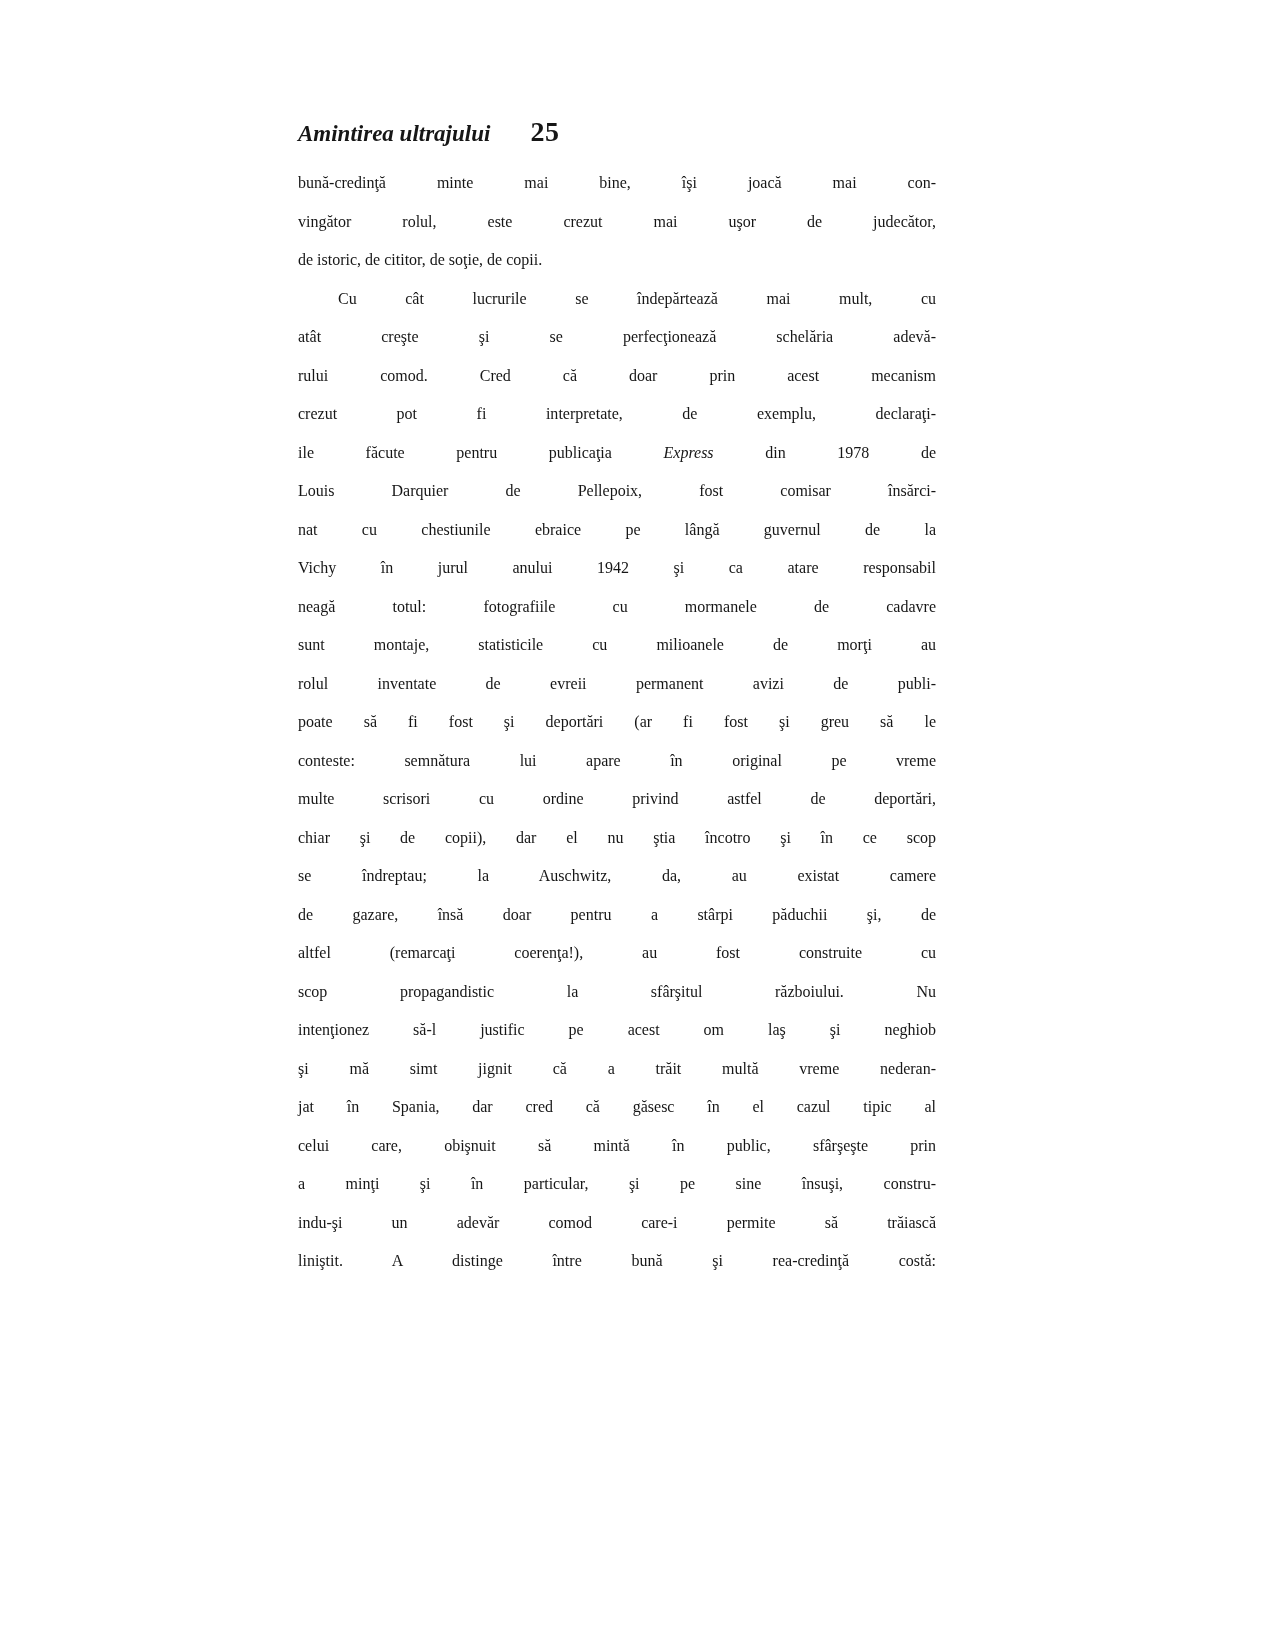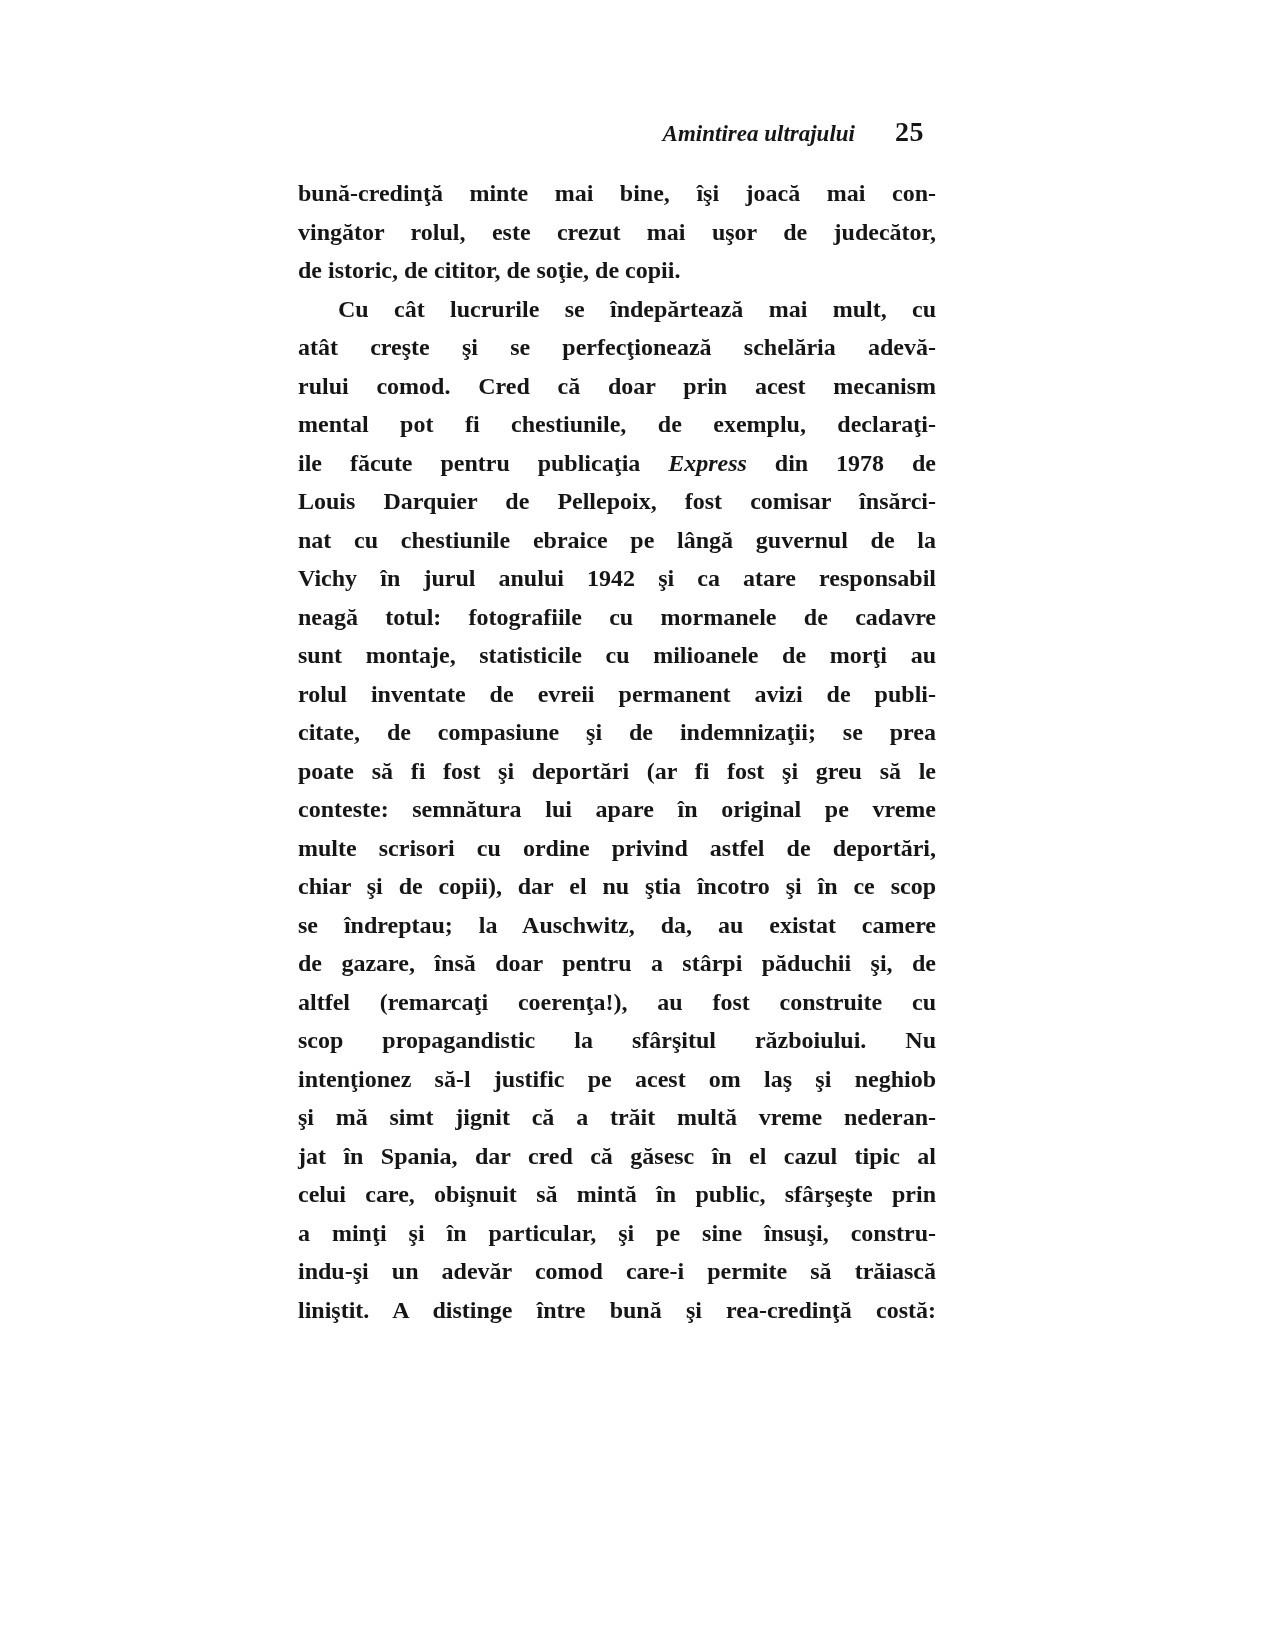--- a/index.html
+++ b/index.html
@@ -18,40 +18,39 @@
     overflow: hidden;
   }
   .content {
     width: 638px;
     margin-left: 298px;
     padding-top: 116px;
     box-sizing: content-box;
   }
   .running-header {
     display: flex;
-    justify-content: flex-end;
     align-items: baseline;
     gap: 40px;
     padding-right: 12px;
-    margin-bottom: 24px;
+    margin-bottom: 14px;
     line-height: 32px;
   }
   .running-header .chapter-title {
     font-style: italic;
     font-weight: bold;
     font-size: 23px;
   }
   .running-header .page-number {
     font-weight: bold;
     font-size: 28px;
     letter-spacing: 0.5px;
   }
   .page-body .line {
-    font-size: 24px;
-    font-weight: bold;
+    font-size: 16px;
+    font-weight: normal;
     line-height: 38.5px;
     text-align: justify;
     text-align-last: justify;
     white-space: normal;
   }
   .page-body .line.end {
     text-align-last: left;
   }
   .page-body .line.indent {
     text-indent: 40px;
@@ -69,29 +68,28 @@
       <span class="chapter-title">Amintirea ultrajului</span>
       <span class="page-number">25</span>
     </div>
     <div class="page-body">
         <div class="line"><span>bună-credinţă minte mai bine, îşi joacă mai con-</span></div>
         <div class="line"><span>vingător rolul, este crezut mai uşor de judecător,</span></div>
         <div class="line end"><span>de istoric, de cititor, de soţie, de copii.</span></div>
         <div class="line indent"><span>Cu cât lucrurile se îndepărtează mai mult, cu</span></div>
         <div class="line"><span>atât creşte şi se perfecţionează schelăria adevă-</span></div>
         <div class="line"><span>rului comod. Cred că doar prin acest mecanism</span></div>
-        <div class="line"><span>mental pot fi chestiunile, de exemplu, declaraţi-</span></div>
+        <div class="line"><span>crezut pot fi interpretate, de exemplu, declaraţi-</span></div>
         <div class="line"><span>ile făcute pentru publicaţia </span><em>Express</em><span> din 1978 de</span></div>
         <div class="line"><span>Louis Darquier de Pellepoix, fost comisar însărci-</span></div>
         <div class="line"><span>nat cu chestiunile ebraice pe lângă guvernul de la</span></div>
         <div class="line"><span>Vichy în jurul anului 1942 şi ca atare responsabil</span></div>
         <div class="line"><span>neagă totul: fotografiile cu mormanele de cadavre</span></div>
         <div class="line"><span>sunt montaje, statisticile cu milioanele de morţi au</span></div>
         <div class="line"><span>rolul inventate de evreii permanent avizi de publi-</span></div>
-        <div class="line"><span>citate, de compasiune şi de indemnizaţii; se prea</span></div>
         <div class="line"><span>poate să fi fost şi deportări (ar fi fost şi greu să le</span></div>
         <div class="line"><span>conteste: semnătura lui apare în original pe vreme</span></div>
         <div class="line"><span>multe scrisori cu ordine privind astfel de deportări,</span></div>
         <div class="line"><span>chiar şi de copii), dar el nu ştia încotro şi în ce scop</span></div>
         <div class="line"><span>se îndreptau; la Auschwitz, da, au existat camere</span></div>
         <div class="line"><span>de gazare, însă doar pentru a stârpi păduchii şi, de</span></div>
         <div class="line"><span>altfel (remarcaţi coerenţa!), au fost construite cu</span></div>
         <div class="line"><span>scop propagandistic la sfârşitul războiului. Nu</span></div>
         <div class="line"><span>intenţionez să-l justific pe acest om laş şi neghiob</span></div>
         <div class="line"><span>şi mă simt jignit că a trăit multă vreme nederan-</span></div>

